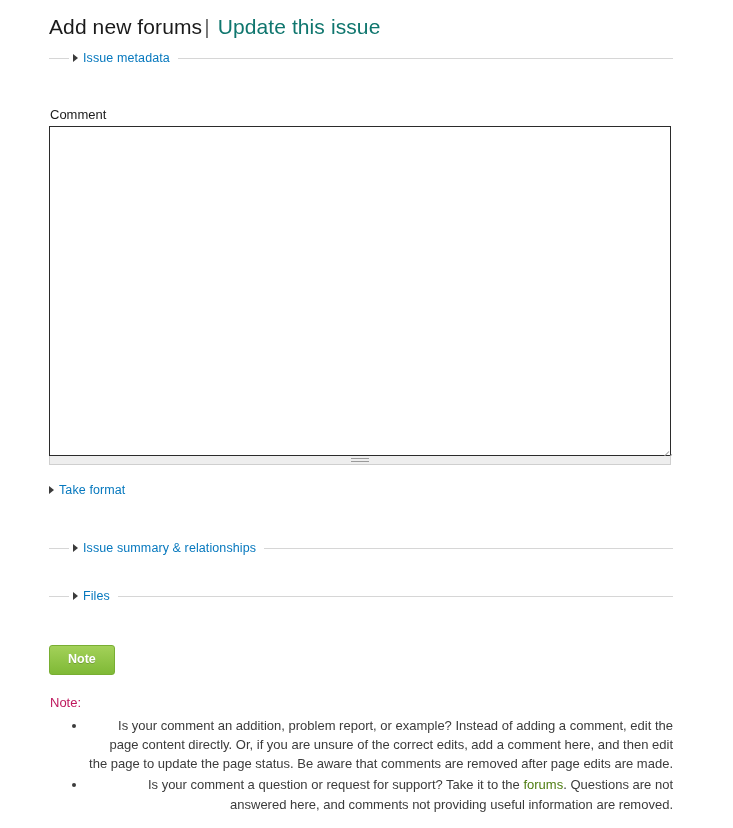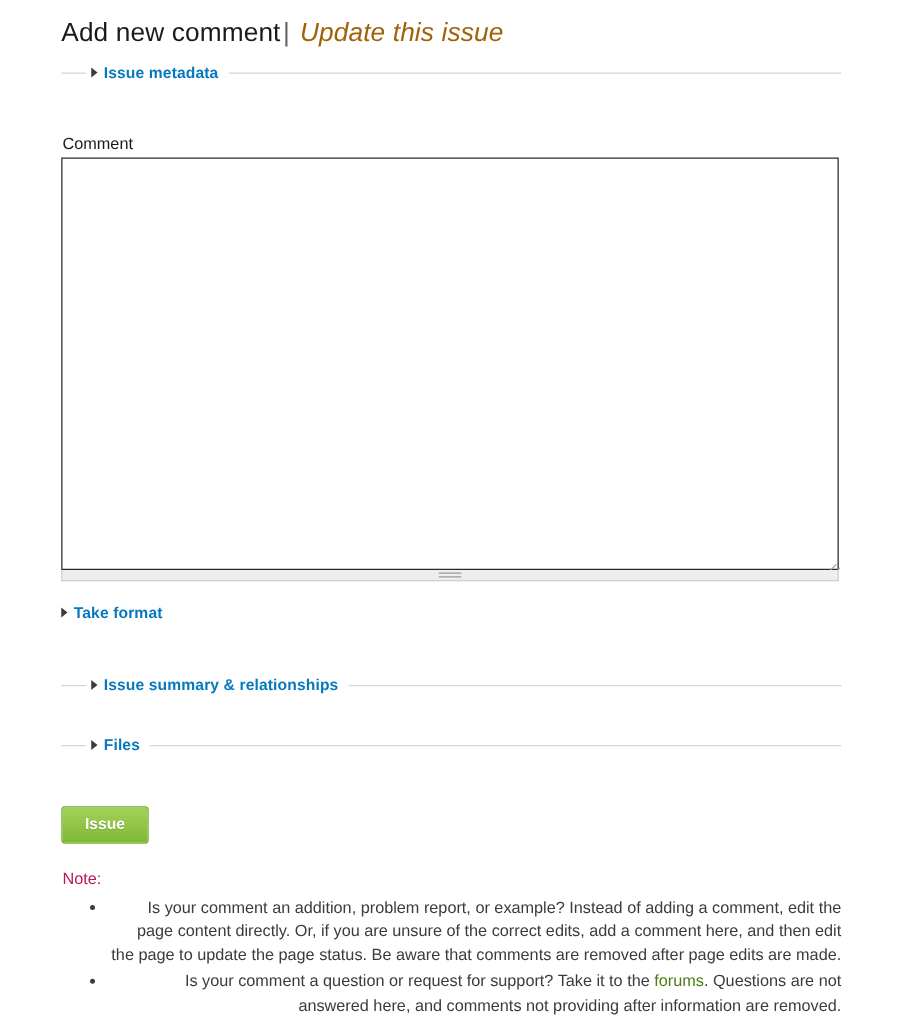--- a/index.html
+++ b/index.html
@@ -29,23 +29,22 @@
     margin: 0 0 10px 0;
     line-height: 1.2;
     letter-spacing: 0.1px;
   }
   .page-title .sep {
     color: #666;
     font-weight: 300;
     padding: 0 2px;
   }
   .page-title a {
-    color: #a16207;
+    color: #0f766e;
     text-decoration: none;
-    font-style: italic;
   }
 
   
   .fieldset {
     margin: 0;
     padding: 0;
     border: none;
   }
   .fieldset-line {
     display: flex;
@@ -62,21 +61,21 @@
     flex: 1 1 auto;
     height: 1px;
     background: #d6d6d6;
     margin-left: 6px;
   }
   .legend-link {
     display: inline-flex;
     align-items: center;
     color: #0678be;
     font-size: 12.5px;
-    font-weight: bold;
+    font-weight: normal;
     text-decoration: none;
     white-space: nowrap;
     padding: 0 2px 0 4px;
     letter-spacing: 0.1px;
   }
   .tri {
     width: 0;
     height: 0;
     border-top: 4px solid transparent;
     border-bottom: 4px solid transparent;
@@ -192,21 +191,21 @@
     color: #4d7c0f;
     text-decoration: none;
   }
 </style>
 </head>
 <body>
 
 <div class="page">
 
   <h1 class="page-title">
-    <span>Add new comment</span><span class="sep">|</span>
+    <span>Add new forums</span><span class="sep">|</span>
     <a href="#">Update this issue</a>
   </h1>
 
   
   <div class="fieldset">
     <div class="fieldset-line">
       <span class="rule-left"></span>
       <a class="legend-link" href="#">
         <span class="tri"></span>
         <span>Issue metadata</span>
@@ -264,26 +263,26 @@
         <span class="tri"></span>
         <span>Files</span>
       </a>
       <span class="rule-right"></span>
     </div>
   </div>
 
   <div class="spacer-40"></div>
 
   
-  <button class="save-button">Issue</button>
+  <button class="save-button">Note</button>
 
   
   <div class="note-title">Note:</div>
   <ul class="note-list">
     <li>
       <span>Is your comment an addition, problem report, or example? Instead of adding a comment, edit the page content directly. Or, if you are unsure of the correct edits, add a comment here, and then edit the page to update the page status. Be aware that comments are removed after page edits are made.</span>
     </li>
     <li>
-      <span>Is your comment a question or request for support? Take it to the </span><a href="#">forums</a><span>. Questions are not answered here, and comments not providing after information are removed.</span>
+      <span>Is your comment a question or request for support? Take it to the </span><a href="#">forums</a><span>. Questions are not answered here, and comments not providing useful information are removed.</span>
     </li>
   </ul>
 
 </div>
 
 </body></html>

